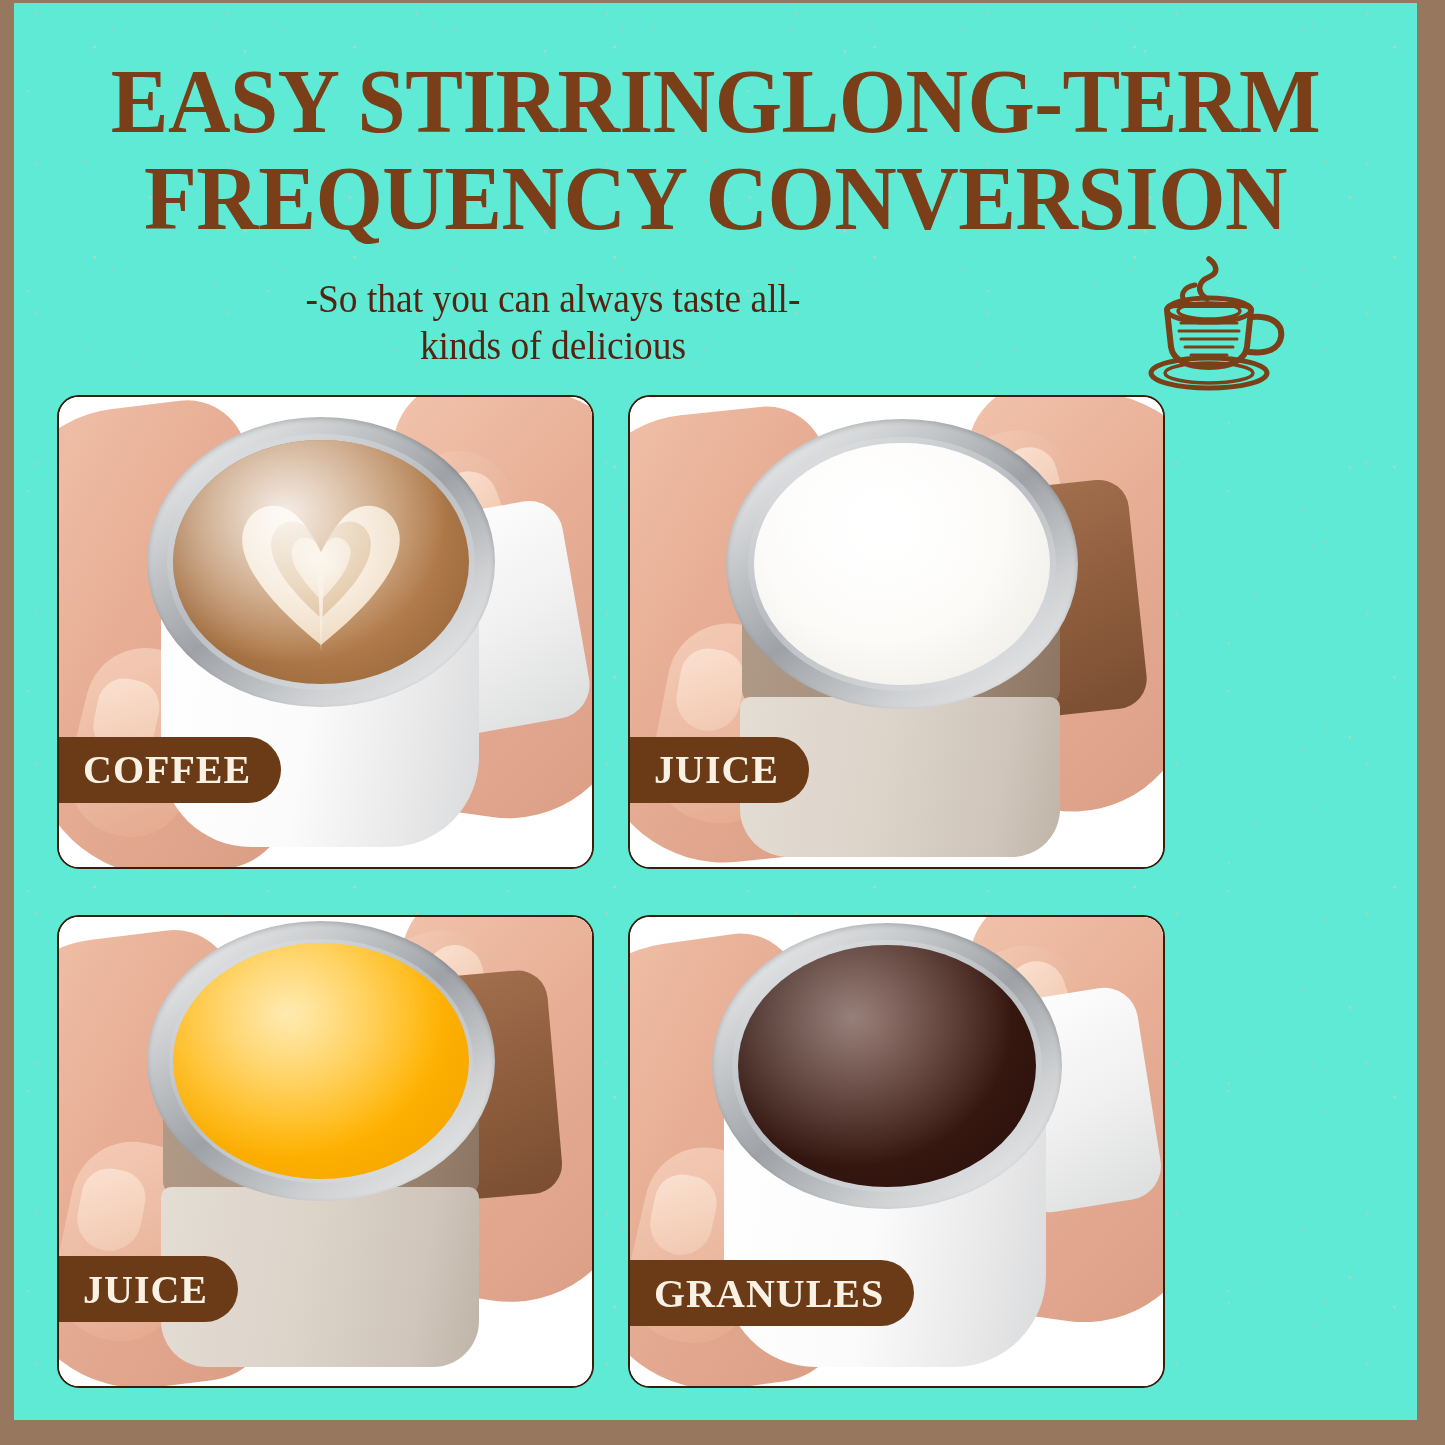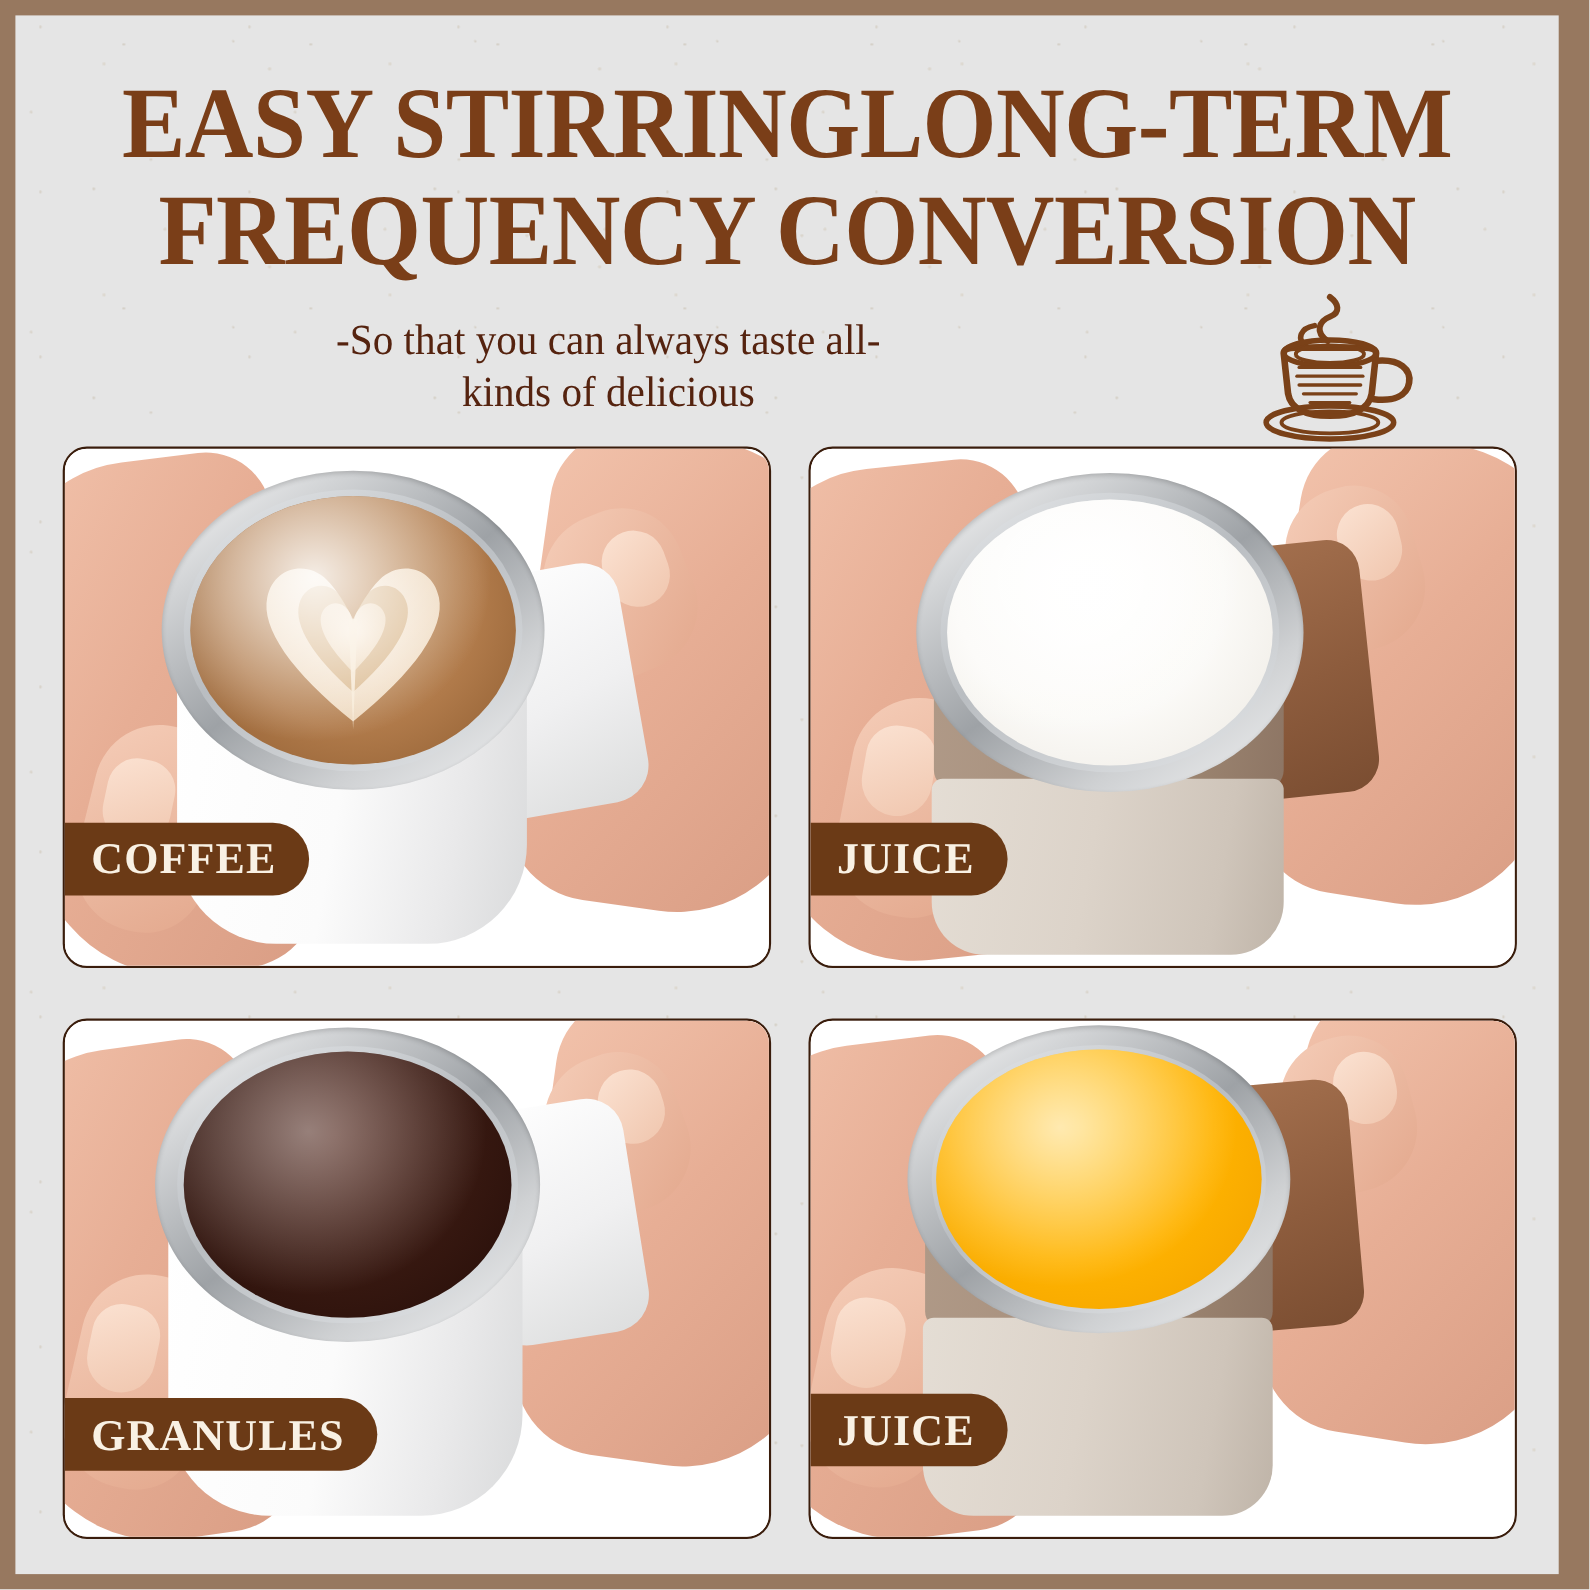--- a/index.html
+++ b/index.html
@@ -12,23 +12,23 @@
 
   
   #poster {
     position:relative;
     width:1445px; height:1445px;
     background:#97785f;
   }
 
   #inner {
     position:absolute;
-    left:14px; top:14px;
+    left:14px; top:3px;
     width:1403px; height:1417px;
-    background:#e5e5e5;
+    background:#5eead4;
     overflow:hidden;
   }
 
   
   #texture {
     position:absolute; inset:0;
     pointer-events:none;
     opacity:.55;
     background-image:
       radial-gradient(circle at 12% 7%,  #cfc6b6 0 1.1px, transparent 1.4px),
@@ -79,21 +79,21 @@
   #coffee-icon {
     position:absolute;
     left:1123px; top:252px;
     width:160px; height:138px;
   }
 
   
   #grid {
     position:absolute;
     left:43px; top:392px;
-    width:1322px; height:993px;
+    width:1108px; height:993px;
     display:grid;
     grid-template-columns:1fr 1fr;
     grid-template-rows:1fr 1fr;
     column-gap:34px;
     row-gap:46px;
   }
 
   .card {
     position:relative;
     border:2px solid #3a1d0c;
@@ -314,20 +314,62 @@
 
           <div class="badge" style="bottom:64px;">
             <span>JUICE</span>
           </div>
         </div>
       </div>
 
       <div class="card">
         <div class="photo">
 
+          <div class="hand" style="left:-60px;top:20px;width:256px;height:452px;
+                      border-radius:120px 60px 70px 130px;transform:rotate(-7deg);"></div>
+          <div class="hand" style="left:4px;top:224px;width:124px;height:200px;
+                      border-radius:62px 50px 56px 62px;transform:rotate(12deg);
+                      background:linear-gradient(140deg,#f5cdb8,#e3a88d);"></div>
+          <div style="position:absolute;left:20px;top:252px;width:64px;height:82px;
+                      border-radius:40px 40px 46px 46px;transform:rotate(11deg);
+                      background:linear-gradient(150deg,#fbe2d2,#f0c6ae);"></div>
+
+          <div class="hand" style="right:-52px;top:-20px;width:264px;height:404px;
+                      border-radius:70px 130px 120px 80px;transform:rotate(9deg);"></div>
+          <div class="hand" style="right:92px;top:14px;width:118px;height:142px;
+                      border-radius:58px 54px 58px 52px;transform:rotate(-15deg);
+                      background:linear-gradient(140deg,#f5cdb8,#e3a88d);"></div>
+          <div style="position:absolute;right:108px;top:28px;width:56px;height:66px;
+                      border-radius:40px;transform:rotate(-13deg);
+                      background:linear-gradient(150deg,#fbe2d2,#f0c6ae);"></div>
+
+          <div class="mug handle-brown" style="left:372px;top:56px;width:124px;height:224px;transform:rotate(-5deg);"></div>
+
+          <div class="mug body-taupe-top" style="left:104px;top:124px;width:316px;height:156px;border-radius:16px;"></div>
+          <div class="mug body-taupe-bottom" style="left:102px;top:270px;width:318px;height:180px;
+                      border-radius:10px 10px 46px 46px;"></div>
+
+          <div class="mug rim" style="left:88px;top:4px;width:348px;height:280px;">
+            <div class="rim-inner" style="left:22px;top:18px;right:22px;bottom:18px;"></div>
+          </div>
+
+          <div class="liquid" style="left:114px;top:26px;width:296px;height:236px;
+                      background:radial-gradient(ellipse at 44% 30%, #ffc62a 0%, #ffb300 52%, #f0a000 100%);">
+            <div class="shine" style="inset:0;opacity:.75;"></div>
+          </div>
+
+          <div class="badge" style="bottom:64px;">
+            <span>JUICE</span>
+          </div>
+        </div>
+      </div>
+
+      <div class="card">
+        <div class="photo">
+
           <div class="hand" style="left:-56px;top:24px;width:250px;height:450px;
                       border-radius:120px 60px 70px 130px;transform:rotate(-8deg);"></div>
           <div class="hand" style="left:6px;top:230px;width:124px;height:196px;
                       border-radius:60px 48px 56px 60px;transform:rotate(13deg);
                       background:linear-gradient(140deg,#f5cdb8,#e3a88d);"></div>
           <div style="position:absolute;left:22px;top:258px;width:62px;height:80px;
                       border-radius:40px 40px 46px 46px;transform:rotate(12deg);
                       background:linear-gradient(150deg,#fbe2d2,#f0c6ae);"></div>
 
           <div class="hand" style="right:-54px;top:-16px;width:268px;height:420px;
@@ -352,57 +394,15 @@
                       background:radial-gradient(ellipse at 46% 32%, #4e2318 0%, #3a1a12 48%, #250d08 100%);">
             <div class="shine" style="inset:0;opacity:.5;"></div>
           </div>
 
           <div class="badge" style="bottom:60px;">
             <span>GRANULES</span>
           </div>
         </div>
       </div>
 
-      <div class="card">
-        <div class="photo">
-
-          <div class="hand" style="left:-60px;top:20px;width:256px;height:452px;
-                      border-radius:120px 60px 70px 130px;transform:rotate(-7deg);"></div>
-          <div class="hand" style="left:4px;top:224px;width:124px;height:200px;
-                      border-radius:62px 50px 56px 62px;transform:rotate(12deg);
-                      background:linear-gradient(140deg,#f5cdb8,#e3a88d);"></div>
-          <div style="position:absolute;left:20px;top:252px;width:64px;height:82px;
-                      border-radius:40px 40px 46px 46px;transform:rotate(11deg);
-                      background:linear-gradient(150deg,#fbe2d2,#f0c6ae);"></div>
-
-          <div class="hand" style="right:-52px;top:-20px;width:264px;height:404px;
-                      border-radius:70px 130px 120px 80px;transform:rotate(9deg);"></div>
-          <div class="hand" style="right:92px;top:14px;width:118px;height:142px;
-                      border-radius:58px 54px 58px 52px;transform:rotate(-15deg);
-                      background:linear-gradient(140deg,#f5cdb8,#e3a88d);"></div>
-          <div style="position:absolute;right:108px;top:28px;width:56px;height:66px;
-                      border-radius:40px;transform:rotate(-13deg);
-                      background:linear-gradient(150deg,#fbe2d2,#f0c6ae);"></div>
-
-          <div class="mug handle-brown" style="left:372px;top:56px;width:124px;height:224px;transform:rotate(-5deg);"></div>
-
-          <div class="mug body-taupe-top" style="left:104px;top:124px;width:316px;height:156px;border-radius:16px;"></div>
-          <div class="mug body-taupe-bottom" style="left:102px;top:270px;width:318px;height:180px;
-                      border-radius:10px 10px 46px 46px;"></div>
-
-          <div class="mug rim" style="left:88px;top:4px;width:348px;height:280px;">
-            <div class="rim-inner" style="left:22px;top:18px;right:22px;bottom:18px;"></div>
-          </div>
-
-          <div class="liquid" style="left:114px;top:26px;width:296px;height:236px;
-                      background:radial-gradient(ellipse at 44% 30%, #ffc62a 0%, #ffb300 52%, #f0a000 100%);">
-            <div class="shine" style="inset:0;opacity:.75;"></div>
-          </div>
-
-          <div class="badge" style="bottom:64px;">
-            <span>JUICE</span>
-          </div>
-        </div>
-      </div>
-
     </div>
   </div>
 </div>
 
 </body></html>

